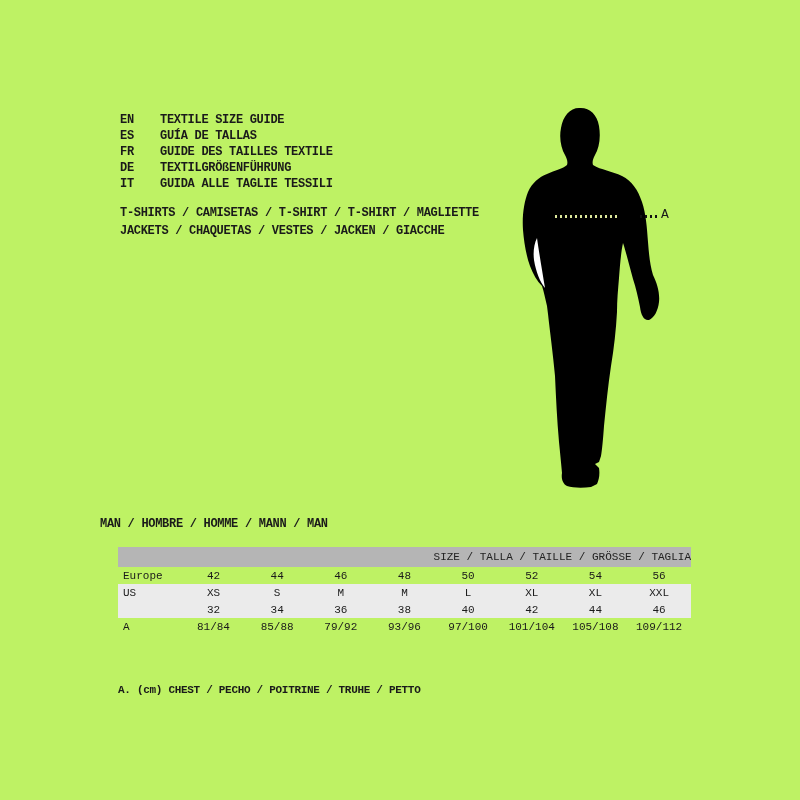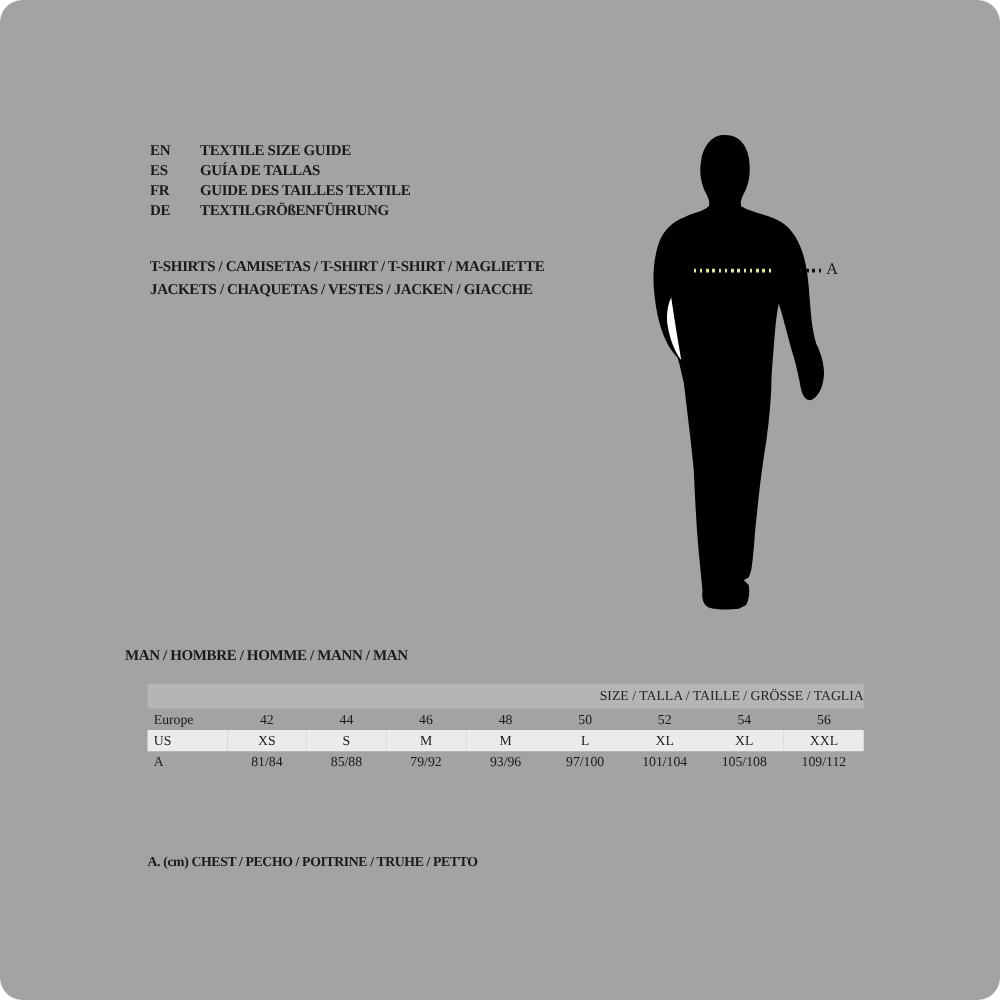--- a/index.html
+++ b/index.html
@@ -1,18 +1,18 @@
 <!DOCTYPE html>
 <html><head>
 <meta charset="utf-8">
 <style>
   html,body{margin:0;padding:0;background:#fff;}
   .canvas{
-    position:relative;width:800px;height:800px;background:#a3a3a3;
-    font-family:Liberation Serif, serif;color:#1a1a1a;overflow:hidden;border-radius:18px;
+    position:relative;width:800px;height:800px;background:#bef264;
+    font-family:Liberation Mono, monospace;color:#1a1a1a;overflow:hidden;
   }
   
   .lang-block{position:absolute;left:120px;top:112px;}
   .lang-row{display:flex;line-height:16px;font-size:12px;font-weight:bold;letter-spacing:-0.3px;}
   .lang-code{width:40px;}
   
   .cat-block{position:absolute;left:120px;top:204px;font-size:12px;font-weight:bold;letter-spacing:-0.3px;line-height:18px;}
   
   .figure-wrap{position:absolute;left:495px;top:100px;width:190px;height:400px;}
   .chest-dots{position:absolute;left:555px;top:215px;width:63px;height:3px;
@@ -44,20 +44,24 @@
       <span class="lang-code">ES</span>
       <span class="lang-label">GUÍA DE TALLAS</span>
     </div>
     <div class="lang-row">
       <span class="lang-code">FR</span>
       <span class="lang-label">GUIDE DES TAILLES TEXTILE</span>
     </div>
     <div class="lang-row">
       <span class="lang-code">DE</span>
       <span class="lang-label">TEXTILGRÖßENFÜHRUNG</span>
+    </div>
+    <div class="lang-row">
+      <span class="lang-code">IT</span>
+      <span class="lang-label">GUIDA ALLE TAGLIE TESSILI</span>
     </div>
   </div>
 
   <div class="cat-block">
     <div>T-SHIRTS / CAMISETAS / T-SHIRT / T-SHIRT / MAGLIETTE</div>
     <div>JACKETS / CHAQUETAS / VESTES / JACKEN / GIACCHE</div>
   </div>
 
   <div class="figure-wrap">
     <svg width="190" height="400" viewBox="0 0 190 400" xmlns="http://www.w3.org/2000/svg">
@@ -134,20 +138,31 @@
         <td class="lbl">US</td>
         <td>XS</td>
         <td>S</td>
         <td>M</td>
         <td>M</td>
         <td>L</td>
         <td>XL</td>
         <td>XL</td>
         <td>XXL</td>
       </tr>
+      <tr class="stripe">
+        <td class="lbl"></td>
+        <td>32</td>
+        <td>34</td>
+        <td>36</td>
+        <td>38</td>
+        <td>40</td>
+        <td>42</td>
+        <td>44</td>
+        <td>46</td>
+      </tr>
       <tr>
         <td class="lbl">A</td>
         <td>81/84</td>
         <td>85/88</td>
         <td>79/92</td>
         <td>93/96</td>
         <td>97/100</td>
         <td>101/104</td>
         <td>105/108</td>
         <td>109/112</td>

